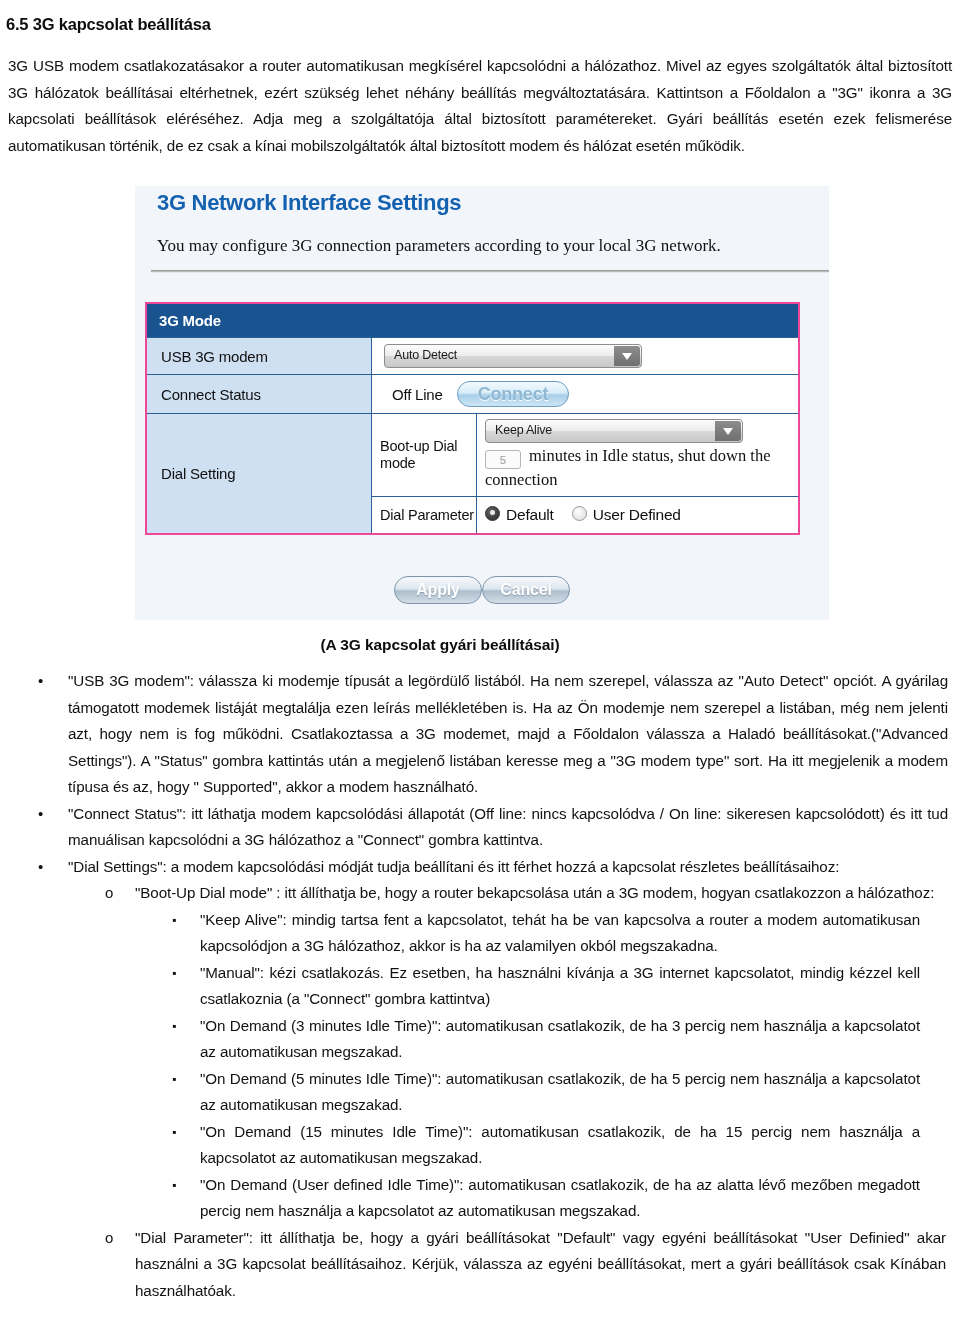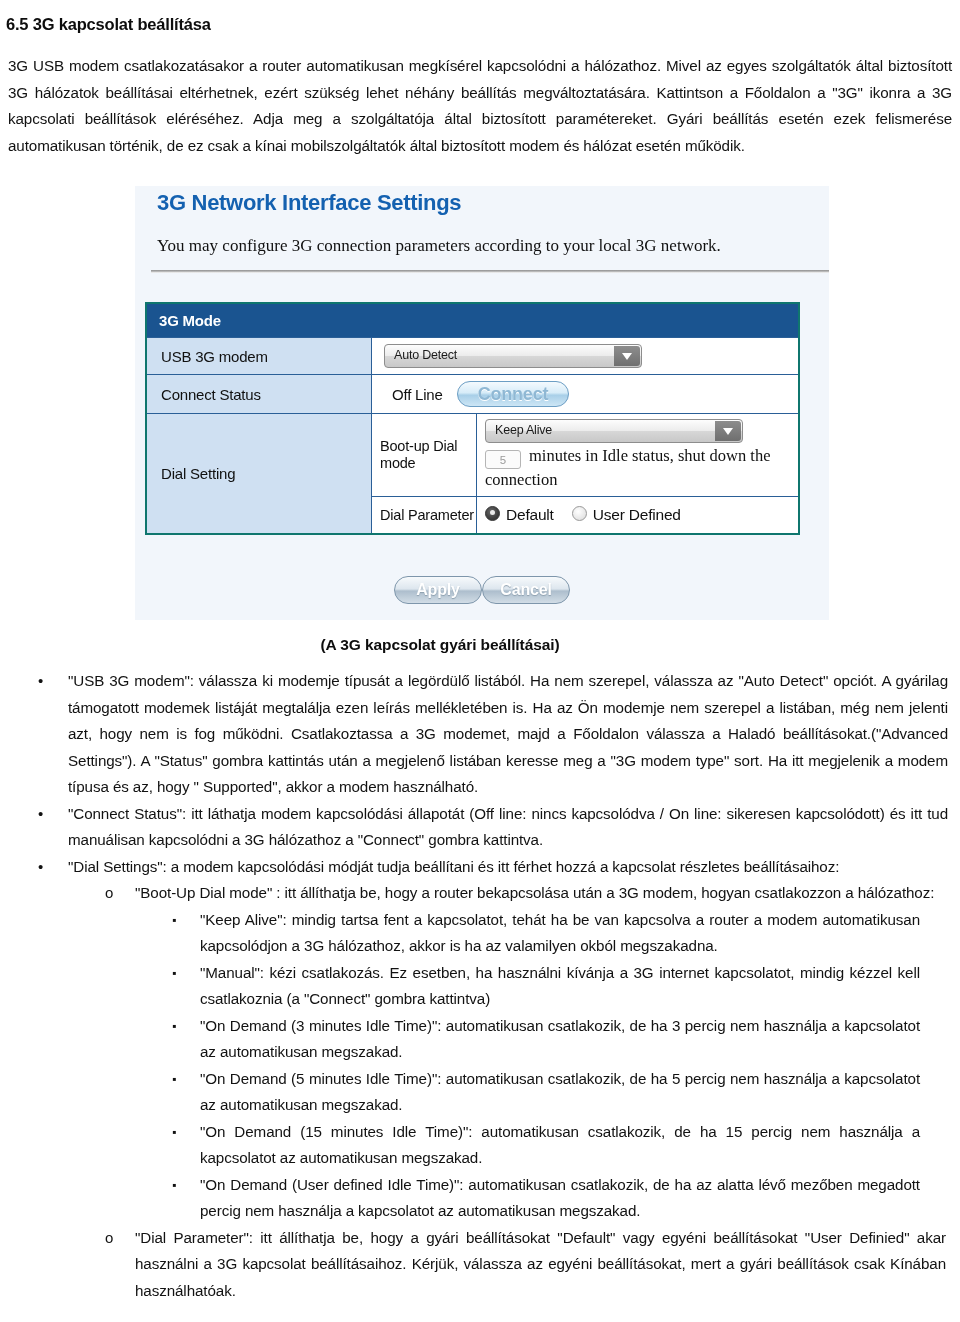--- a/index.html
+++ b/index.html
@@ -84,21 +84,21 @@
     height: 3px;
     background: linear-gradient(to bottom, #8e8e8e 0%, #b9b9b9 50%, #ffffff 100%);
   }
 
   
   .settings {
     position: absolute;
     left: 10px;
     top: 116px;
     width: 655px;
-    border: 2px solid #0f766e;
+    border: 2px solid #ec4899;
     border-collapse: collapse;
     box-sizing: border-box;
     background: #ffffff;
   }
   .settings-head {
     background: #1a5490;
     color: #ffffff;
     font-size: 15px;
     font-weight: bold;
     padding: 8px 12px;

